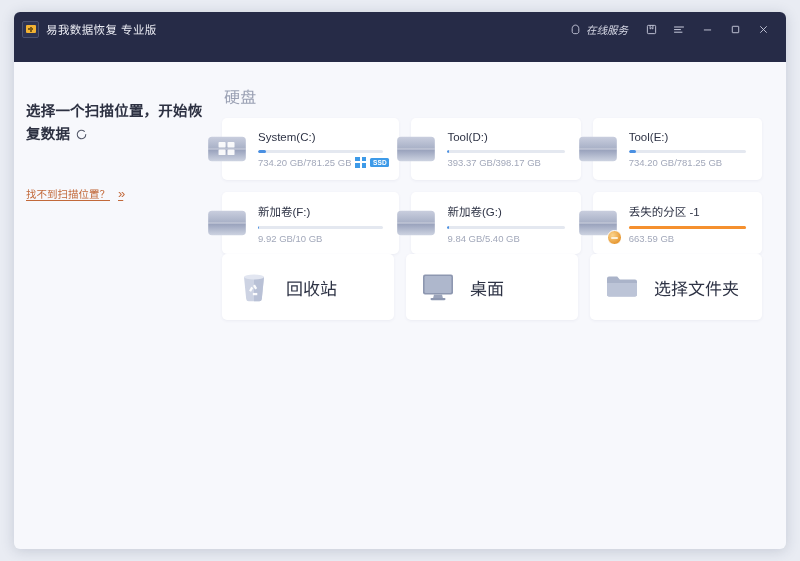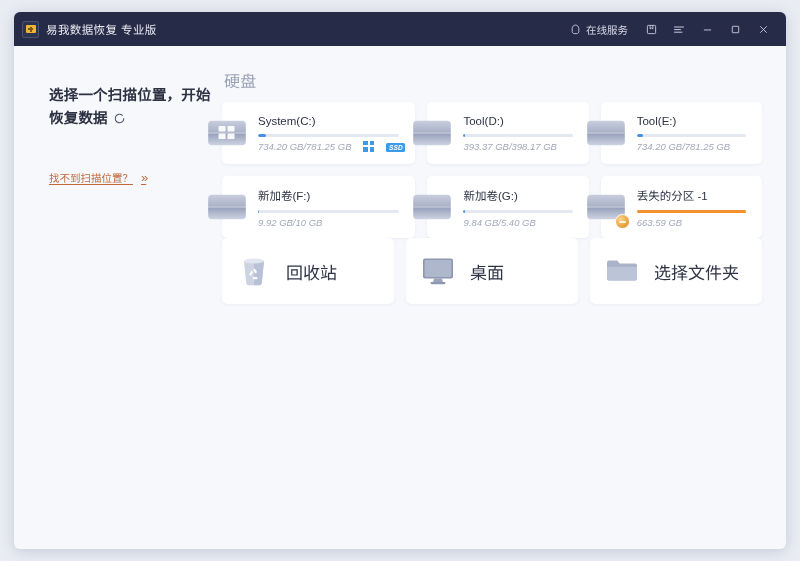--- a/index.html
+++ b/index.html
@@ -26,21 +26,21 @@
     display: flex;
     flex-direction: column;
   }
 
   
   #titlebar {
     height: 34px;
     background: #262b47;
     display: flex;
     align-items: center;
-    padding: 0 10px 0 8px;
+    padding: 0 10px 16px 8px;
     flex: 0 0 auto;
     user-select: none;
   }
   .tb-left { display: flex; align-items: center; gap: 7px; }
   .app-icon {
     width: 15px; height: 15px;
     border-radius: 2px;
     background: #2d3352;
     border: 1px solid #4b5270;
     position: relative;
@@ -79,20 +79,21 @@
     align-items: center;
     gap: 2px;
   }
   #online-service {
     display: flex; align-items: center; gap: 5px;
     color: #d5d7e4;
     font-size: 10.5px;
     padding: 3px 8px;
     border-radius: 3px;
     white-space: nowrap;
+    font-style: italic;
   }
   .svc-icon { width: 11px; height: 11px; display: block; }
   .tb-btn {
     width: 26px; height: 22px;
     display: flex; align-items: center; justify-content: center;
     color: #c9ccdd;
   }
   .tb-btn svg { display: block; }
 
   
@@ -100,21 +101,21 @@
     flex: 1 1 auto;
     display: flex;
     padding: 22px 0 0 0;
     min-height: 0;
   }
 
   
   #left-pane {
     width: 208px;
     flex: 0 0 208px;
-    padding: 16px 10px 0 35px;
+    padding: 16px 10px 0 12px;
     box-sizing: border-box;
   }
   #headline {
     color: #2d3142;
     font-size: 14.5px;
     font-weight: bold;
     line-height: 23px;
     margin: 0 0 38px 0;
     letter-spacing: .2px;
   }
@@ -213,21 +214,21 @@
   }
   .bar > span {
     display: block;
     height: 100%;
     background: #4a90e2;
     border-radius: 2px;
   }
   .bar.lost { background: #f5a04a; }
   .bar.lost > span { background: #f5902e; }
 
-  .cap-row { display: flex; align-items: flex-end; gap: 12px; font-style: italic; }
+  .cap-row { display: flex; align-items: center; gap: 4px; }
   .capacity {
     color: #a2a8ba;
     font-size: 9.5px;
     white-space: nowrap;
   }
   .badge-win {
     width: 11px; height: 11px;
     display: grid;
     grid-template-columns: 1fr 1fr;
     grid-template-rows: 1fr 1fr;

